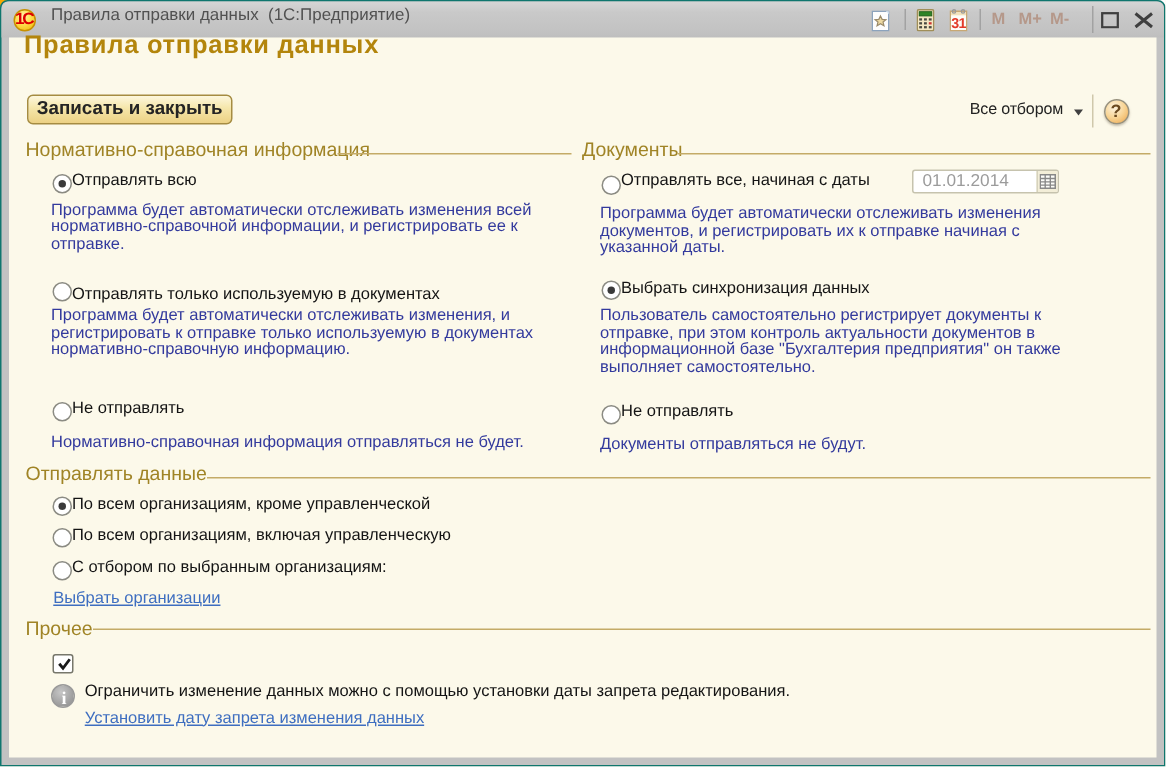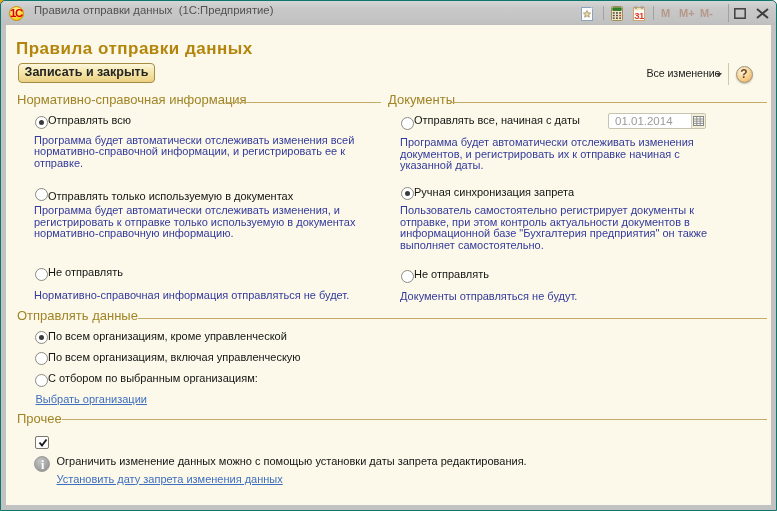--- a/index.html
+++ b/index.html
@@ -11,21 +11,21 @@
 #tbar{position:absolute;left:0;top:0;right:0;height:24px;
   background:linear-gradient(#d6d6d6,#c9c9c9 30%,#c2c2c2 85%,#bebebe);border-radius:5px 5px 0 0;}
 #logo{position:absolute;left:7.5px;top:4.5px;width:13.5px;height:13.5px;border-radius:50%;
   background:radial-gradient(circle at 40% 30%,#fff3b0,#ffdf4d 45%,#f0b400);
   border:1px solid #c89000;}
 #logo span{position:absolute;left:0.5px;top:0.5px;font-size:11.5px;font-weight:bold;color:#dd0000;letter-spacing:-1.5px;transform:scaleY(0.95);}
 #ttext{position:absolute;left:33px;top:2.5px;font-size:11.3px;color:#515151;}
 .tsep{position:absolute;top:5px;width:1px;height:14px;background:#a2a2a2;}
 .mtext{position:absolute;top:6px;font-size:11px;font-weight:bold;color:#b5988a;}
 #content{position:absolute;left:5px;top:24px;width:765px;height:480px;background:#fcf9ea;}
-#h1{position:absolute;left:15px;top:38px;font-size:17px;font-weight:bold;letter-spacing:0.5px;color:#b3850c;}
+#h1{position:absolute;left:15px;top:19px;font-size:17px;font-weight:bold;letter-spacing:0.5px;color:#b3850c;}
 #btnsave{position:absolute;left:17px;top:62px;width:137px;height:20px;box-sizing:border-box;
   border:1px solid #a58c42;border-radius:4px;background:linear-gradient(#fdf7dd,#f5e6aa 45%,#ecd184);
   font-size:12.5px;font-weight:bold;color:#242424;text-align:center;line-height:16.5px;}
 #allact{position:absolute;left:645.5px;top:65.5px;font-size:10.7px;color:#222;letter-spacing:-0.1px;}
 #allarrow{position:absolute;left:714.5px;top:71.5px;width:0;height:0;border-left:3.5px solid transparent;border-right:3.5px solid transparent;border-top:4.2px solid #404040;}
 #qsep{position:absolute;left:727px;top:62px;width:1px;height:22px;background:#cfc8ab;}
 #qbtn{position:absolute;left:734.5px;top:64.5px;width:15px;height:15px;border-radius:50%;
   border:1px solid #97917e;box-shadow:0 1px 1.5px rgba(130,120,100,0.45);
   background:radial-gradient(circle at 38% 30%,#fdf4e0,#f8d494 50%,#eeb05c 88%);
   color:#6b4a20;font-size:12px;font-weight:bold;text-align:center;line-height:15px;}
@@ -91,21 +91,21 @@
     <svg style="position:absolute;left:732.5px;top:6.5px" width="12" height="11" viewBox="0 0 12 11">
       <rect x="0.8" y="0.8" width="10.4" height="9.4" fill="none" stroke="#3f3f3f" stroke-width="1.5"></rect>
     </svg>
     <svg style="position:absolute;left:754.5px;top:6.5px" width="13" height="11" viewBox="0 0 13 11">
       <path d="M1 1 L12 10 M12 1 L1 10" stroke="#3f3f3f" stroke-width="2"></path>
     </svg>
   </div>
   <div id="content"></div>
   <div id="h1">Правила отправки данных</div>
   <div id="btnsave">Записать и закрыть</div>
-  <div id="allact">Все изменение</div>
+  <div id="allact">Все отбором</div>
   <div id="allarrow"></div>
   <div id="qsep"></div>
   <div id="qbtn">?</div>
 
   <div class="ghead" style="left:16px;top:91px">Нормативно-справочная информация</div>
     <div class="gline" style="left:224px;top:101px;width:156px"></div>
   <div class="ghead" style="left:387px;top:91px">Документы</div>
     <div class="gline" style="left:451px;top:101px;width:315px"></div>
 
   <div class="radio sel" style="left:33.5px;top:115px"></div>
@@ -124,21 +124,21 @@
       <span class="dtxt">01.01.2014</span>
       <span class="dbtn">
     <svg style="position:absolute;left:1.5px;top:2px" width="11" height="11" viewBox="0 0 11 11">
       <rect x="0.5" y="0.5" width="10" height="9" fill="#fcfcf8" stroke="#888" stroke-width="1"></rect>
       <path d="M0.5 3 H10.5 M0.5 5.2 H10.5 M0.5 7.4 H10.5 M3.8 0.5 V9.5 M7.2 0.5 V9.5" stroke="#888" stroke-width="0.9"></path>
     </svg>
       </span>
     </div>
   <div class="desc" style="left:399px;top:136px">Программа будет автоматически отслеживать изменения<br>документов, и регистрировать их к отправке начиная с<br>указанной даты.</div>
   <div class="radio sel" style="left:400px;top:186px"></div>
-  <div class="lbl" style="left:413px;top:184.5px">Ручная синхронизация запрета</div>
+  <div class="lbl" style="left:413px;top:184.5px">Выбрать синхронизация данных</div>
   <div class="desc" style="left:399px;top:204px">Пользователь самостоятельно регистрирует документы к<br>отправке, при этом контроль актуальности документов в<br>информационной базе "Бухгалтерия предприятия" он также<br>выполняет самостоятельно.</div>
   <div class="radio" style="left:400px;top:268.5px"></div>
   <div class="lbl" style="left:413px;top:266.5px">Не отправлять</div>
   <div class="desc" style="left:399px;top:289.5px">Документы отправляться не будут.</div>
 
   <div class="ghead" style="left:16px;top:306.5px">Отправлять данные</div>
     <div class="gline" style="left:137px;top:317px;width:629px"></div>
   <div class="radio sel" style="left:33.5px;top:329.5px"></div>
   <div class="lbl" style="left:47px;top:328.5px">По всем организациям, кроме управленческой</div>
   <div class="radio" style="left:33.5px;top:351px"></div>

